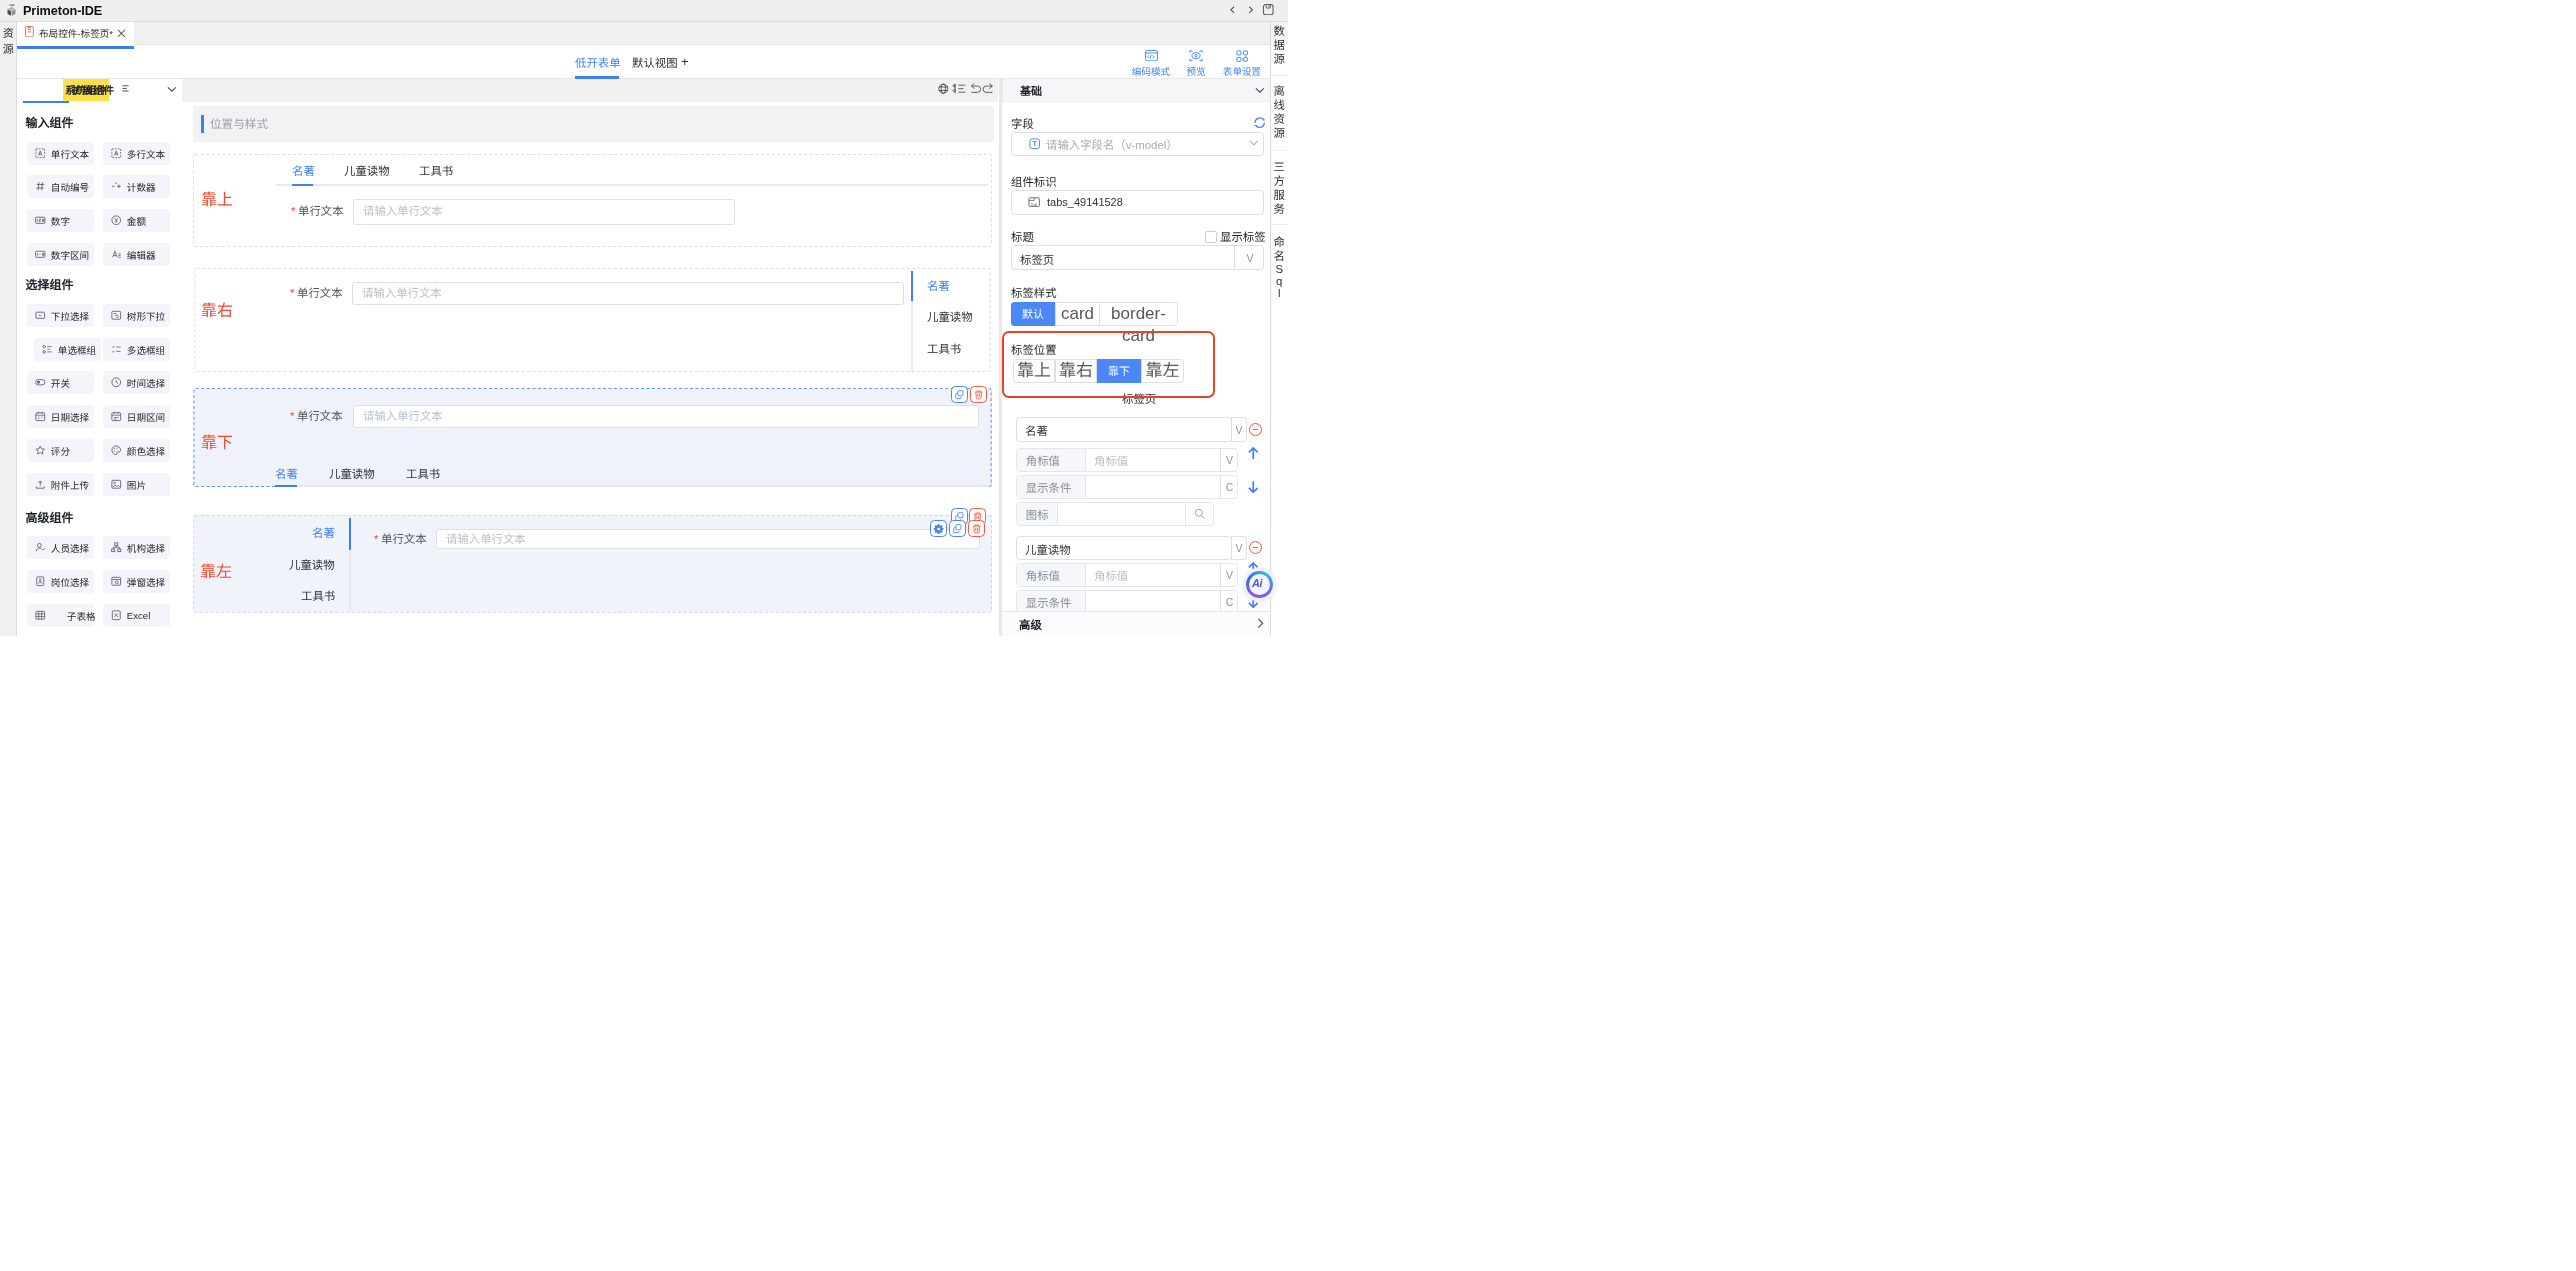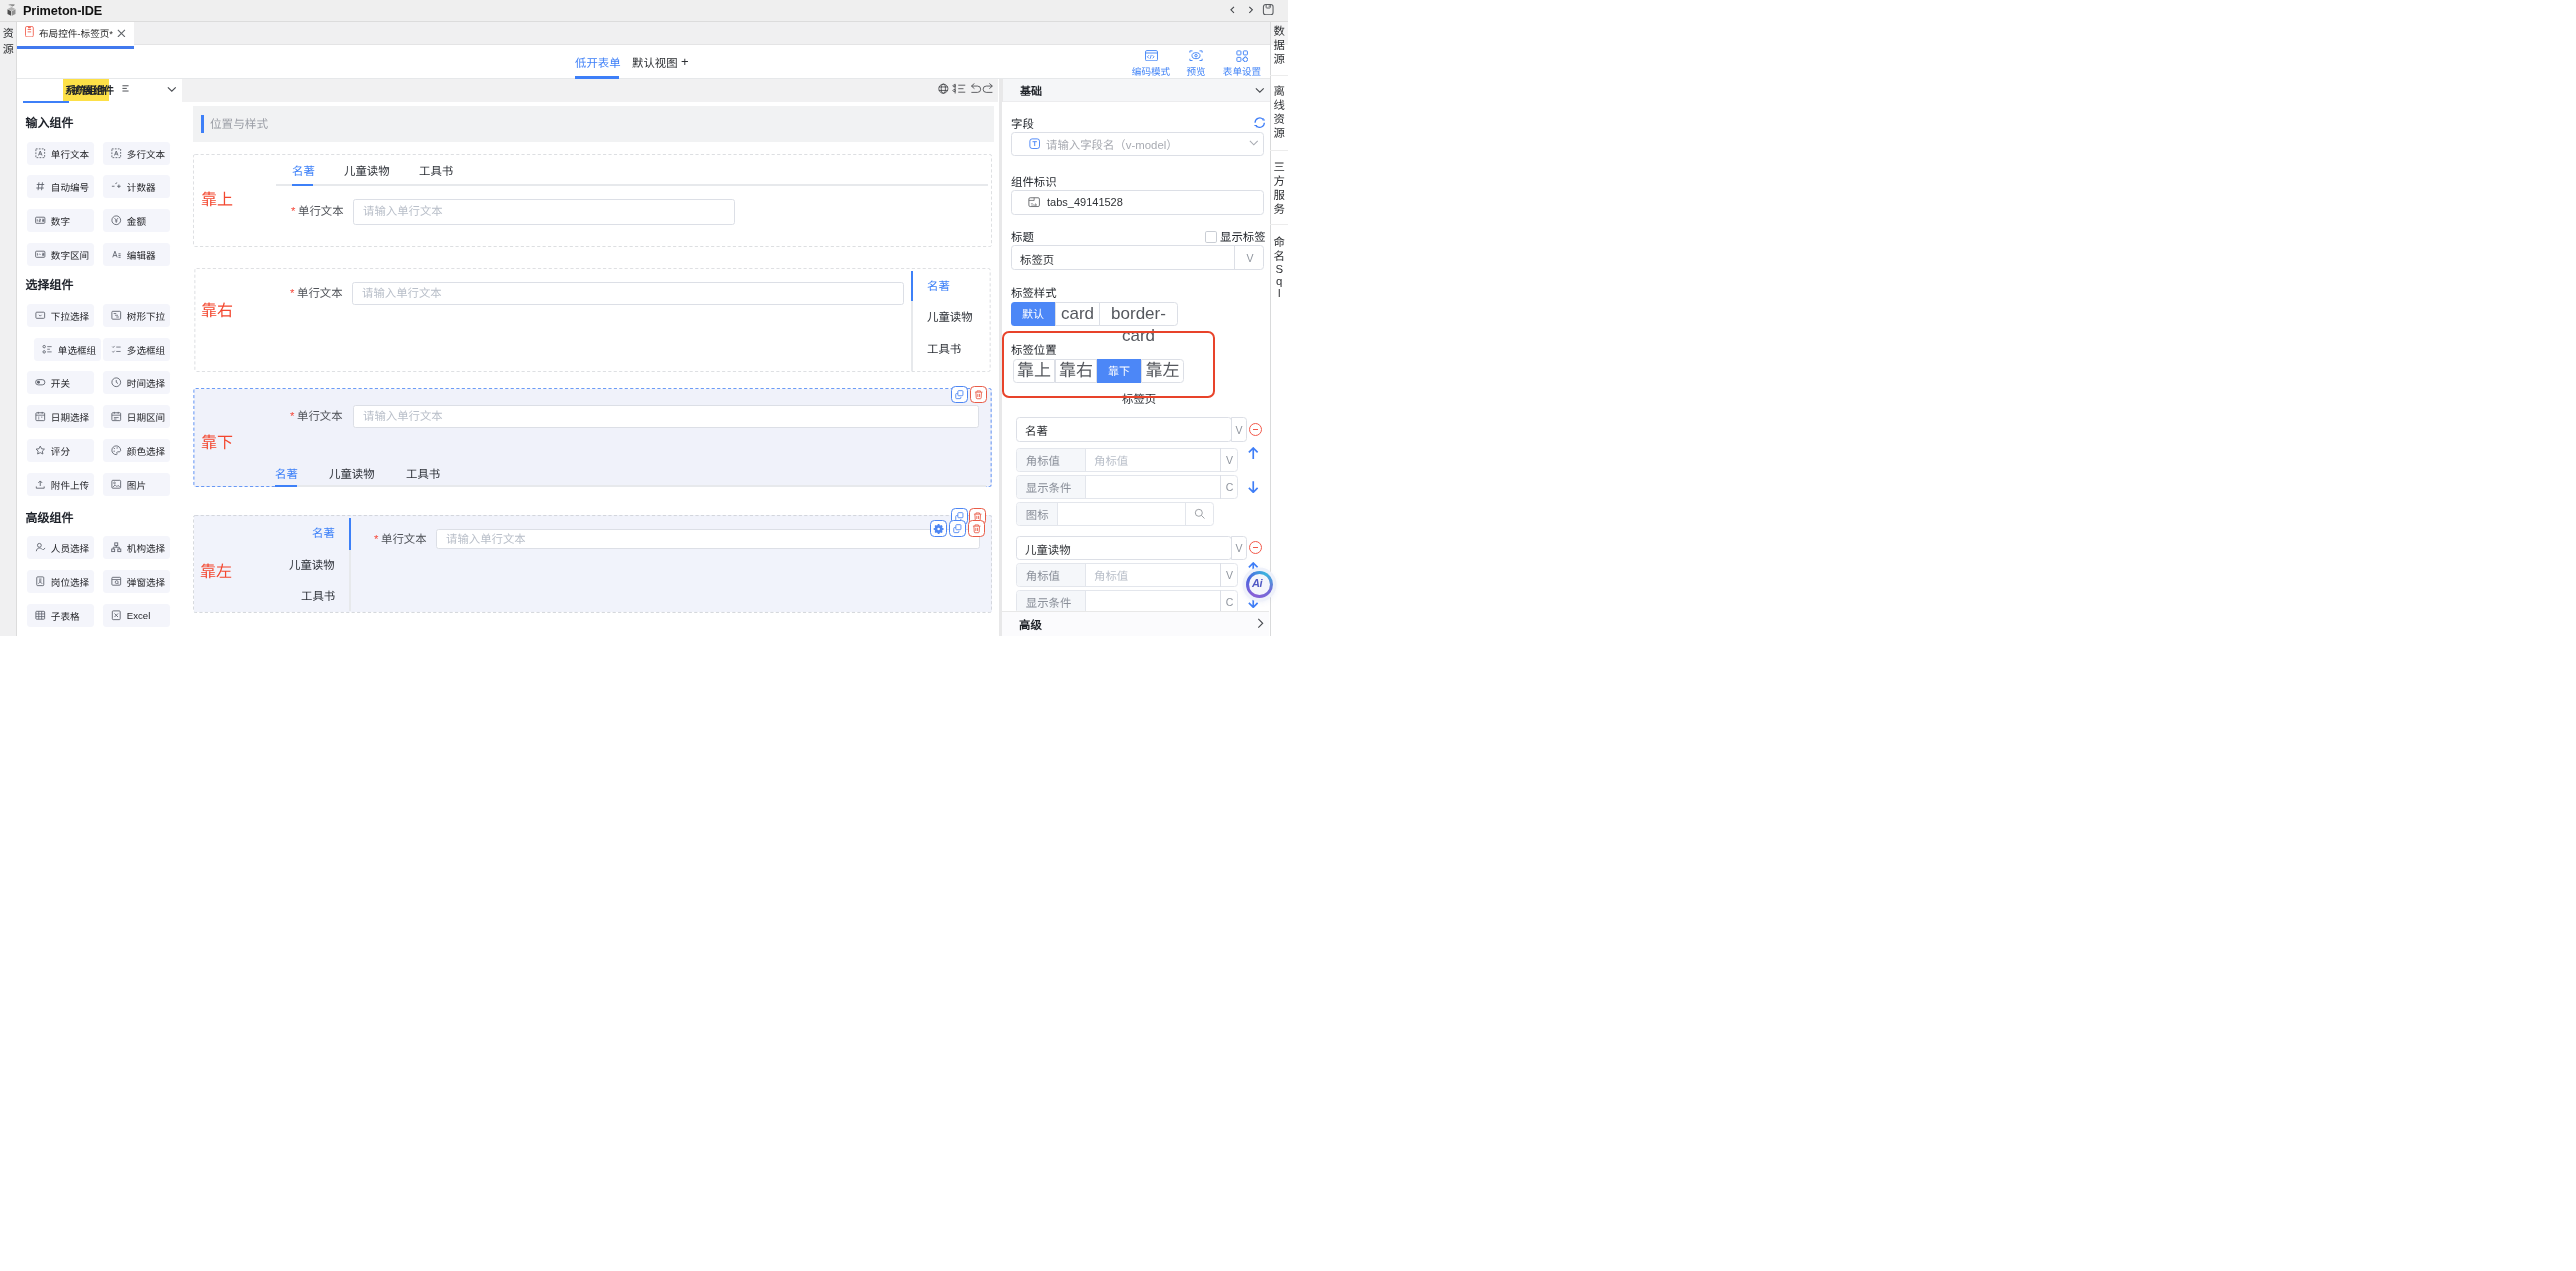--- a/index.html
+++ b/index.html
@@ -437,21 +437,21 @@
         <span class="bicon">
           <svg class="svgi" fill="none" height="10.5" style="" viewBox="0 0 12 12" width="10.5">
             <rect height="9" rx="1" stroke="currentColor" stroke-width="1" width="10" x="1" y="1.5"></rect>
             <path d="M1 4h10" stroke="currentColor" stroke-width="0.9"></path>
             <circle cx="6.5" cy="7" r="1.7" stroke="currentColor" stroke-width="0.9"></circle>
             <path d="M7.8 8.3L9 9.5" stroke="currentColor" stroke-width="0.9"></path>
           </svg>
         </span>
         <span class="blab"><span class="ty">弹窗选择</span></span>
       </div>
-      <div class="abs pbtn" style="left:27px;top:604px;">
+      <div class="abs pbtn" style="left:27px;top:604px;gap:16px;">
         <span class="bicon">
           <svg class="svgi" fill="none" height="10.5" style="" viewBox="0 0 12 12" width="10.5">
             <rect height="9" rx="0.8" stroke="currentColor" stroke-width="1" width="10" x="1" y="1.5"></rect>
             <path d="M1 4.5h10M1 7.5h10M4.3 1.5v9M7.6 1.5v9" stroke="currentColor" stroke-width="0.9"></path>
           </svg>
         </span>
         <span class="blab"><span class="ty">子表格</span></span>
       </div>
       <div class="abs pbtn" style="left:103px;top:604px;">
         <span class="bicon">

